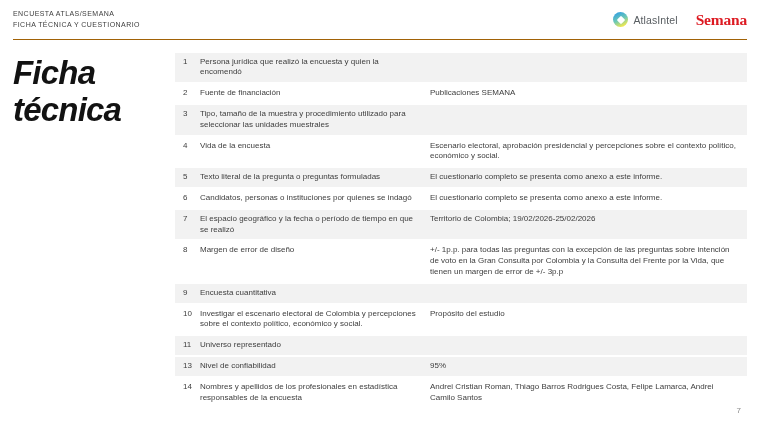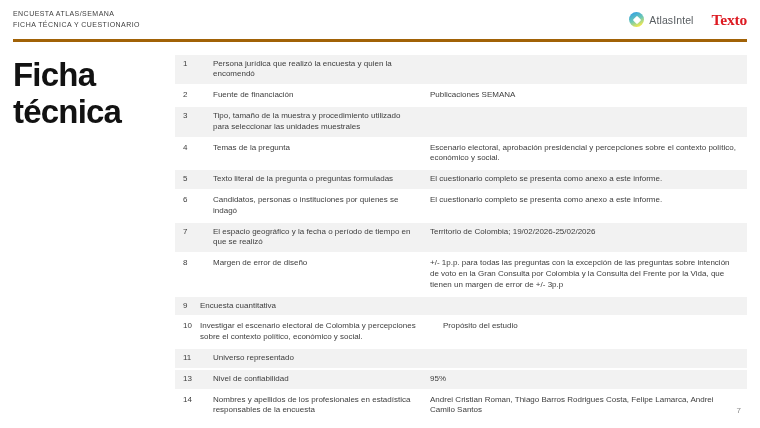--- a/index.html
+++ b/index.html
@@ -9,21 +9,21 @@
     background: #ffffff;
     color: #3d3d3d;
     overflow: hidden;
   }
   .slide { position: relative; width: 760px; height: 428px; background: #fff; }
 
   
   .top-header {
     display: flex; justify-content: space-between; align-items: center;
     margin: 0 13px; padding: 9px 0 8px 0;
-    border-bottom: 3px solid #a16207;
+    border-bottom: 1px solid #a16207;
   }
   .eyebrow { font-size: 7px; letter-spacing: 0.45px; color: #3c3c3c; line-height: 1.55; font-weight: 500; }
   .logos { display: flex; align-items: center; gap: 18px; }
   .atlas-logo { display: flex; align-items: center; gap: 5px; }
   .atlas-icon {
     width: 15px; height: 15px; border-radius: 50%; position: relative;
     background: linear-gradient(155deg, #36a3df 12%, #6ec9b4 50%, #f2e94e 86%);
   }
   .atlas-icon::after {
     content: ""; position: absolute; width: 6px; height: 6px; background: #fff;
@@ -34,35 +34,35 @@
   .semana-wordmark {
     font-family: "Liberation Serif", serif; font-weight: bold;
     color: #dd1a22; font-size: 15.5px; letter-spacing: -0.2px;
   }
 
   
   .content { display: flex; align-items: flex-start; padding: 13px 13px 0 13px; }
   .page-title {
     width: 162px; flex: 0 0 162px;
     font-size: 33px; font-weight: 800; line-height: 1.13;
-    letter-spacing: -0.8px; color: #121212; padding-top: 1px;
+    letter-spacing: -0.8px; color: #121212; padding-top: 1px; font-style: italic;
   }
   .title-inner { width: 135px; }
 
   .ficha-table { flex: 1; min-width: 0; }
   .row {
     display: grid;
     grid-template-columns: 17px 230px 1fr;
     padding: 4px 8px;
     margin-bottom: 2px;
     font-size: 8px; line-height: 1.35; color: #3d3d3d;
   }
   .row.shaded { background: #f2f2f2; }
   .cell.num { color: #3d3d3d; }
-  .cell.question { padding-right: 12px; margin-left: 13px; }
+  .cell.question { padding-right: 12px; }
   .cell.answer { padding-right: 2px; }
 
   .page-number {
     position: absolute; right: 19px; bottom: 13px;
     font-size: 8px; color: #8a8a8a;
   }
 </style>
 </head>
 <body>
 
@@ -71,21 +71,21 @@
   <div class="top-header">
     <div class="eyebrow">
       <div>ENCUESTA ATLAS/SEMANA</div>
       <div>FICHA TÉCNICA Y CUESTIONARIO</div>
     </div>
     <div class="logos">
       <div class="atlas-logo">
         <span class="atlas-icon"></span>
         <span class="atlas-wordmark">AtlasIntel</span>
       </div>
-      <div class="semana-wordmark">Texto</div>
+      <div class="semana-wordmark">Semana</div>
     </div>
   </div>
 
   <div class="content">
     <div class="page-title">
       <div class="title-inner">Ficha técnica</div>
     </div>
     <div class="ficha-table" id="ficha-table">
         <div class="row shaded">
     <div class="cell num">1</div>
@@ -95,21 +95,21 @@
     <div class="cell num">2</div>
     <div class="cell question">Fuente de financiación</div>
     <div class="cell answer">Publicaciones SEMANA</div>
   </div>
         <div class="row shaded">
     <div class="cell num">3</div>
     <div class="cell question">Tipo, tamaño de la muestra y procedimiento utilizado para seleccionar las unidades muestrales</div>
   </div>
         <div class="row">
     <div class="cell num">4</div>
-    <div class="cell question">Temas de la pregunta</div>
+    <div class="cell question">Vida de la encuesta</div>
     <div class="cell answer">Escenario electoral, aprobación presidencial y percepciones sobre el contexto político, económico y social.</div>
   </div>
         <div class="row shaded">
     <div class="cell num">5</div>
     <div class="cell question">Texto literal de la pregunta o preguntas formuladas</div>
     <div class="cell answer">El cuestionario completo se presenta como anexo a este informe.</div>
   </div>
         <div class="row">
     <div class="cell num">6</div>
     <div class="cell question">Candidatos, personas o instituciones por quienes se indagó</div>

